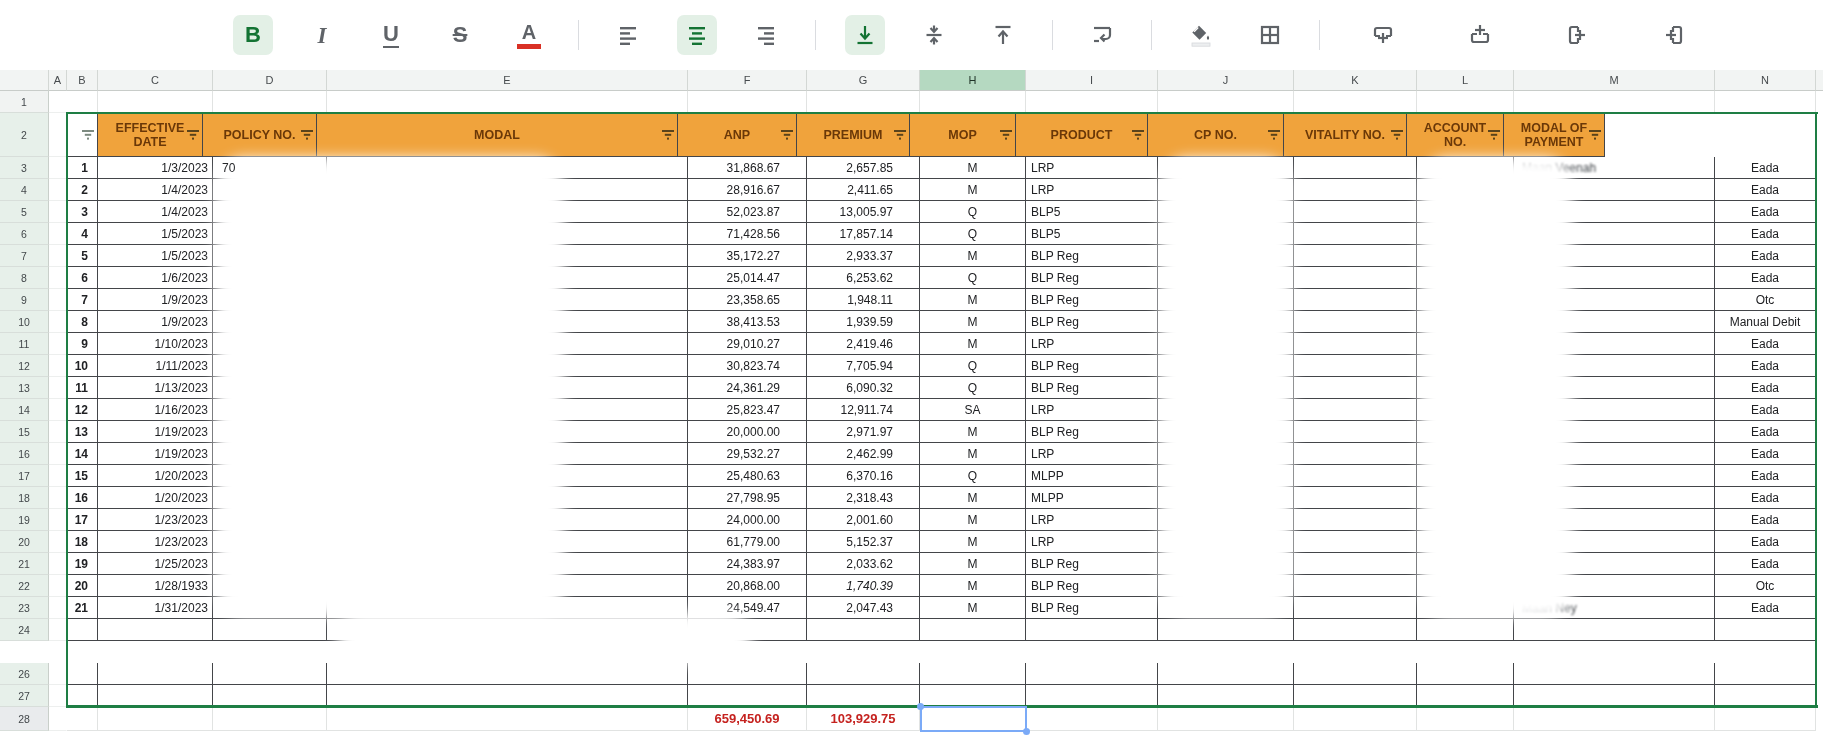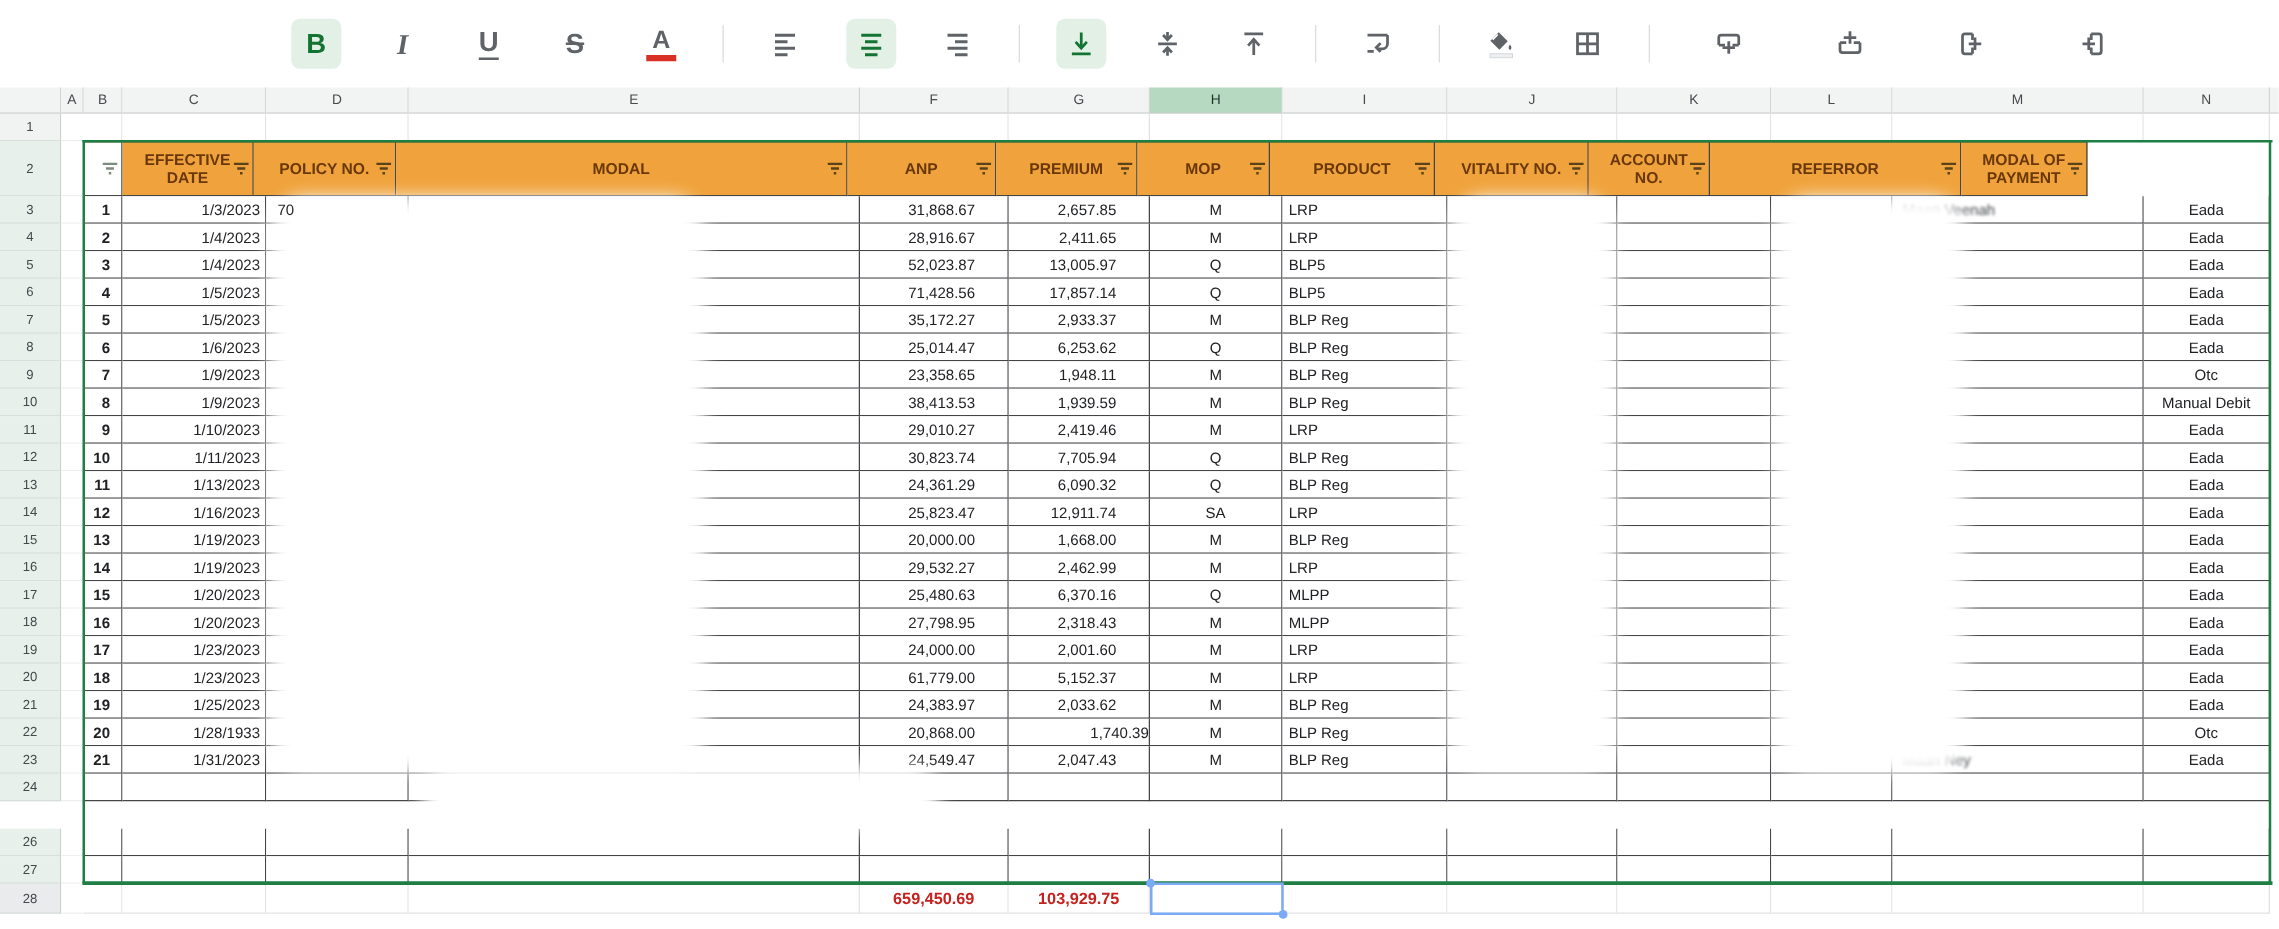--- a/index.html
+++ b/index.html
@@ -277,38 +277,38 @@
         </svg>
       </div>
       <div class="cell tb tb-top hdr fcell" style="width: 132px; height: 44px;">
         <span style="white-space: normal;">PRODUCT</span>
         <svg class="ficon" width="12" height="10" viewBox="0 0 12 10" fill="currentColor" style="color: rgb(90, 67, 27);">
           <rect x="0" y="0" width="12" height="2"></rect>
           <rect x="2.8" y="3.8" width="6.4" height="2"></rect>
           <rect x="5" y="7.6" width="2" height="2"></rect>
         </svg>
       </div>
+      <div class="cell tb tb-top hdr fcell" style="width: 136px; height: 44px;">
+        <span style="white-space: normal;">CP NO.</span>
+        <svg class="ficon" width="12" height="10" viewBox="0 0 12 10" fill="currentColor" style="color: rgb(90, 67, 27);">
+          <rect x="0" y="0" width="12" height="2"></rect>
+          <rect x="2.8" y="3.8" width="6.4" height="2"></rect>
+          <rect x="5" y="7.6" width="2" height="2"></rect>
+        </svg>
+      </div>
       <div class="cell tb tb-top hdr fcell" style="width: 123px; height: 44px;">
         <span style="white-space: normal;">VITALITY NO.</span>
         <svg class="ficon" width="12" height="10" viewBox="0 0 12 10" fill="currentColor" style="color: rgb(90, 67, 27);">
           <rect x="0" y="0" width="12" height="2"></rect>
           <rect x="2.8" y="3.8" width="6.4" height="2"></rect>
           <rect x="5" y="7.6" width="2" height="2"></rect>
         </svg>
       </div>
       <div class="cell tb tb-top hdr fcell" style="width: 97px; height: 44px;">
         <span style="white-space: normal;">ACCOUNT NO.</span>
-        <svg class="ficon" width="12" height="10" viewBox="0 0 12 10" fill="currentColor" style="color: rgb(90, 67, 27);">
-          <rect x="0" y="0" width="12" height="2"></rect>
-          <rect x="2.8" y="3.8" width="6.4" height="2"></rect>
-          <rect x="5" y="7.6" width="2" height="2"></rect>
-        </svg>
-      </div>
-      <div class="cell tb tb-top hdr fcell" style="width: 201px; height: 44px;">
-        <span style="white-space: normal;">REFERROR</span>
         <svg class="ficon" width="12" height="10" viewBox="0 0 12 10" fill="currentColor" style="color: rgb(90, 67, 27);">
           <rect x="0" y="0" width="12" height="2"></rect>
           <rect x="2.8" y="3.8" width="6.4" height="2"></rect>
           <rect x="5" y="7.6" width="2" height="2"></rect>
         </svg>
       </div>
       <div class="cell tb tb-top hdr fcell" style="width: 101px; height: 44px;">
         <span style="white-space: normal;">MODAL OF PAYMENT</span>
         <svg class="ficon" width="12" height="10" viewBox="0 0 12 10" fill="currentColor" style="color: rgb(90, 67, 27);">
           <rect x="0" y="0" width="12" height="2"></rect>
@@ -535,21 +535,21 @@
       <div class="cell nob" style="width: 7px; height: 22px;"></div>
     </div>
     <div class="srow" style="top: 351px; height: 22px;">
       <div class="rowhead rh-filter" style="width: 49px; height: 22px;">15</div>
       <div class="cell nob" style="width: 18px; height: 22px; border-bottom-color: rgb(237, 239, 238);"></div>
       <div class="cell tb tb-first r-al bold" style="width: 31px; height: 22px; padding-right: 9px;">13</div>
       <div class="cell tb r-al" style="width: 115px; height: 22px; padding-right: 4px;">1/19/2023</div>
       <div class="cell tb" style="width: 114px; height: 22px;"></div>
       <div class="cell tb" style="width: 361px; height: 22px;"></div>
       <div class="cell tb r-al" style="width: 119px; height: 22px; padding-right: 26px;">20,000.00</div>
-      <div class="cell tb r-al" style="width: 113px; height: 22px; padding-right: 26px;">1,668.00</div>
+      <div class="cell tb r-al" style="width: 113px; height: 22px; padding-right: 26px;">2,971.97</div>
       <div class="cell tb c-al" style="width: 106px; height: 22px;">M</div>
       <div class="cell tb l-al" style="width: 132px; height: 22px;">BLP Reg</div>
       <div class="cell tb" style="width: 136px; height: 22px;"></div>
       <div class="cell tb" style="width: 123px; height: 22px;"></div>
       <div class="cell tb" style="width: 97px; height: 22px;"></div>
       <div class="cell tb" style="width: 201px; height: 22px;"></div>
       <div class="cell tb c-al" style="width: 101px; height: 22px;">Eada</div>
       <div class="cell nob" style="width: 7px; height: 22px;"></div>
     </div>
     <div class="srow" style="top: 373px; height: 22px;">
@@ -661,21 +661,21 @@
       <div class="cell nob" style="width: 7px; height: 22px;"></div>
     </div>
     <div class="srow" style="top: 505px; height: 22px;">
       <div class="rowhead rh-filter" style="width: 49px; height: 22px;">22</div>
       <div class="cell nob" style="width: 18px; height: 22px; border-bottom-color: rgb(237, 239, 238);"></div>
       <div class="cell tb tb-first r-al bold" style="width: 31px; height: 22px; padding-right: 9px;">20</div>
       <div class="cell tb r-al" style="width: 115px; height: 22px; padding-right: 4px;">1/28/1933</div>
       <div class="cell tb" style="width: 114px; height: 22px;"></div>
       <div class="cell tb" style="width: 361px; height: 22px;"></div>
       <div class="cell tb r-al" style="width: 119px; height: 22px; padding-right: 26px;">20,868.00</div>
-      <div class="cell tb r-al" style="width: 113px; height: 22px; ">1,740.39</div>
+      <div class="cell tb r-al" style="width: 113px; height: 22px; padding-right: 26px; font-style: italic;">1,740.39</div>
       <div class="cell tb c-al" style="width: 106px; height: 22px;">M</div>
       <div class="cell tb l-al" style="width: 132px; height: 22px;">BLP Reg</div>
       <div class="cell tb" style="width: 136px; height: 22px;"></div>
       <div class="cell tb" style="width: 123px; height: 22px;"></div>
       <div class="cell tb" style="width: 97px; height: 22px;"></div>
       <div class="cell tb" style="width: 201px; height: 22px;"></div>
       <div class="cell tb c-al" style="width: 101px; height: 22px;">Otc</div>
       <div class="cell nob" style="width: 7px; height: 22px;"></div>
     </div>
     <div class="srow" style="top: 527px; height: 22px;">

